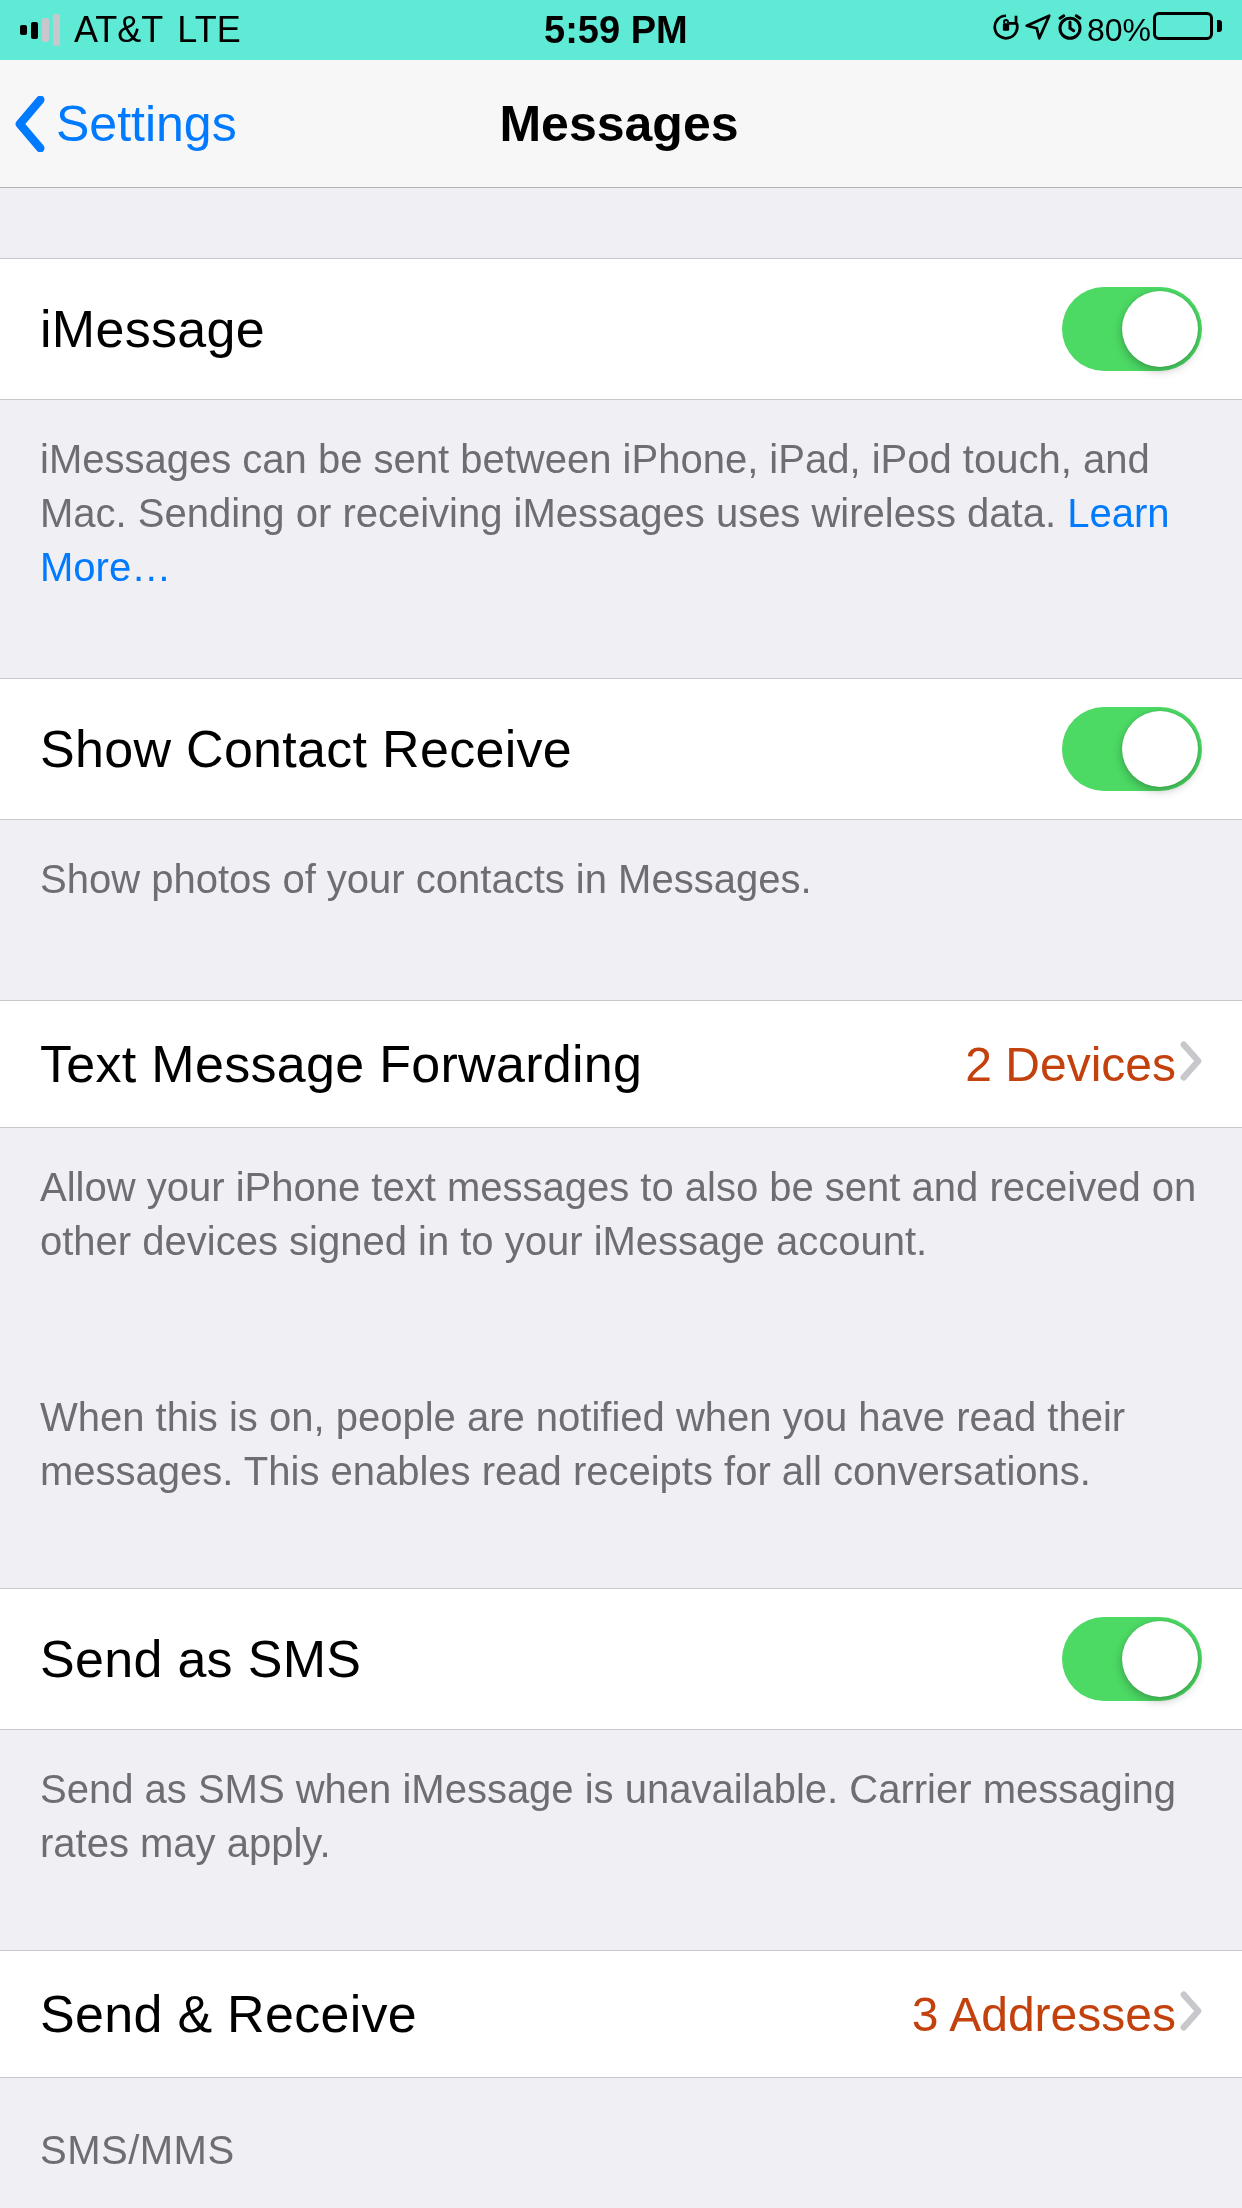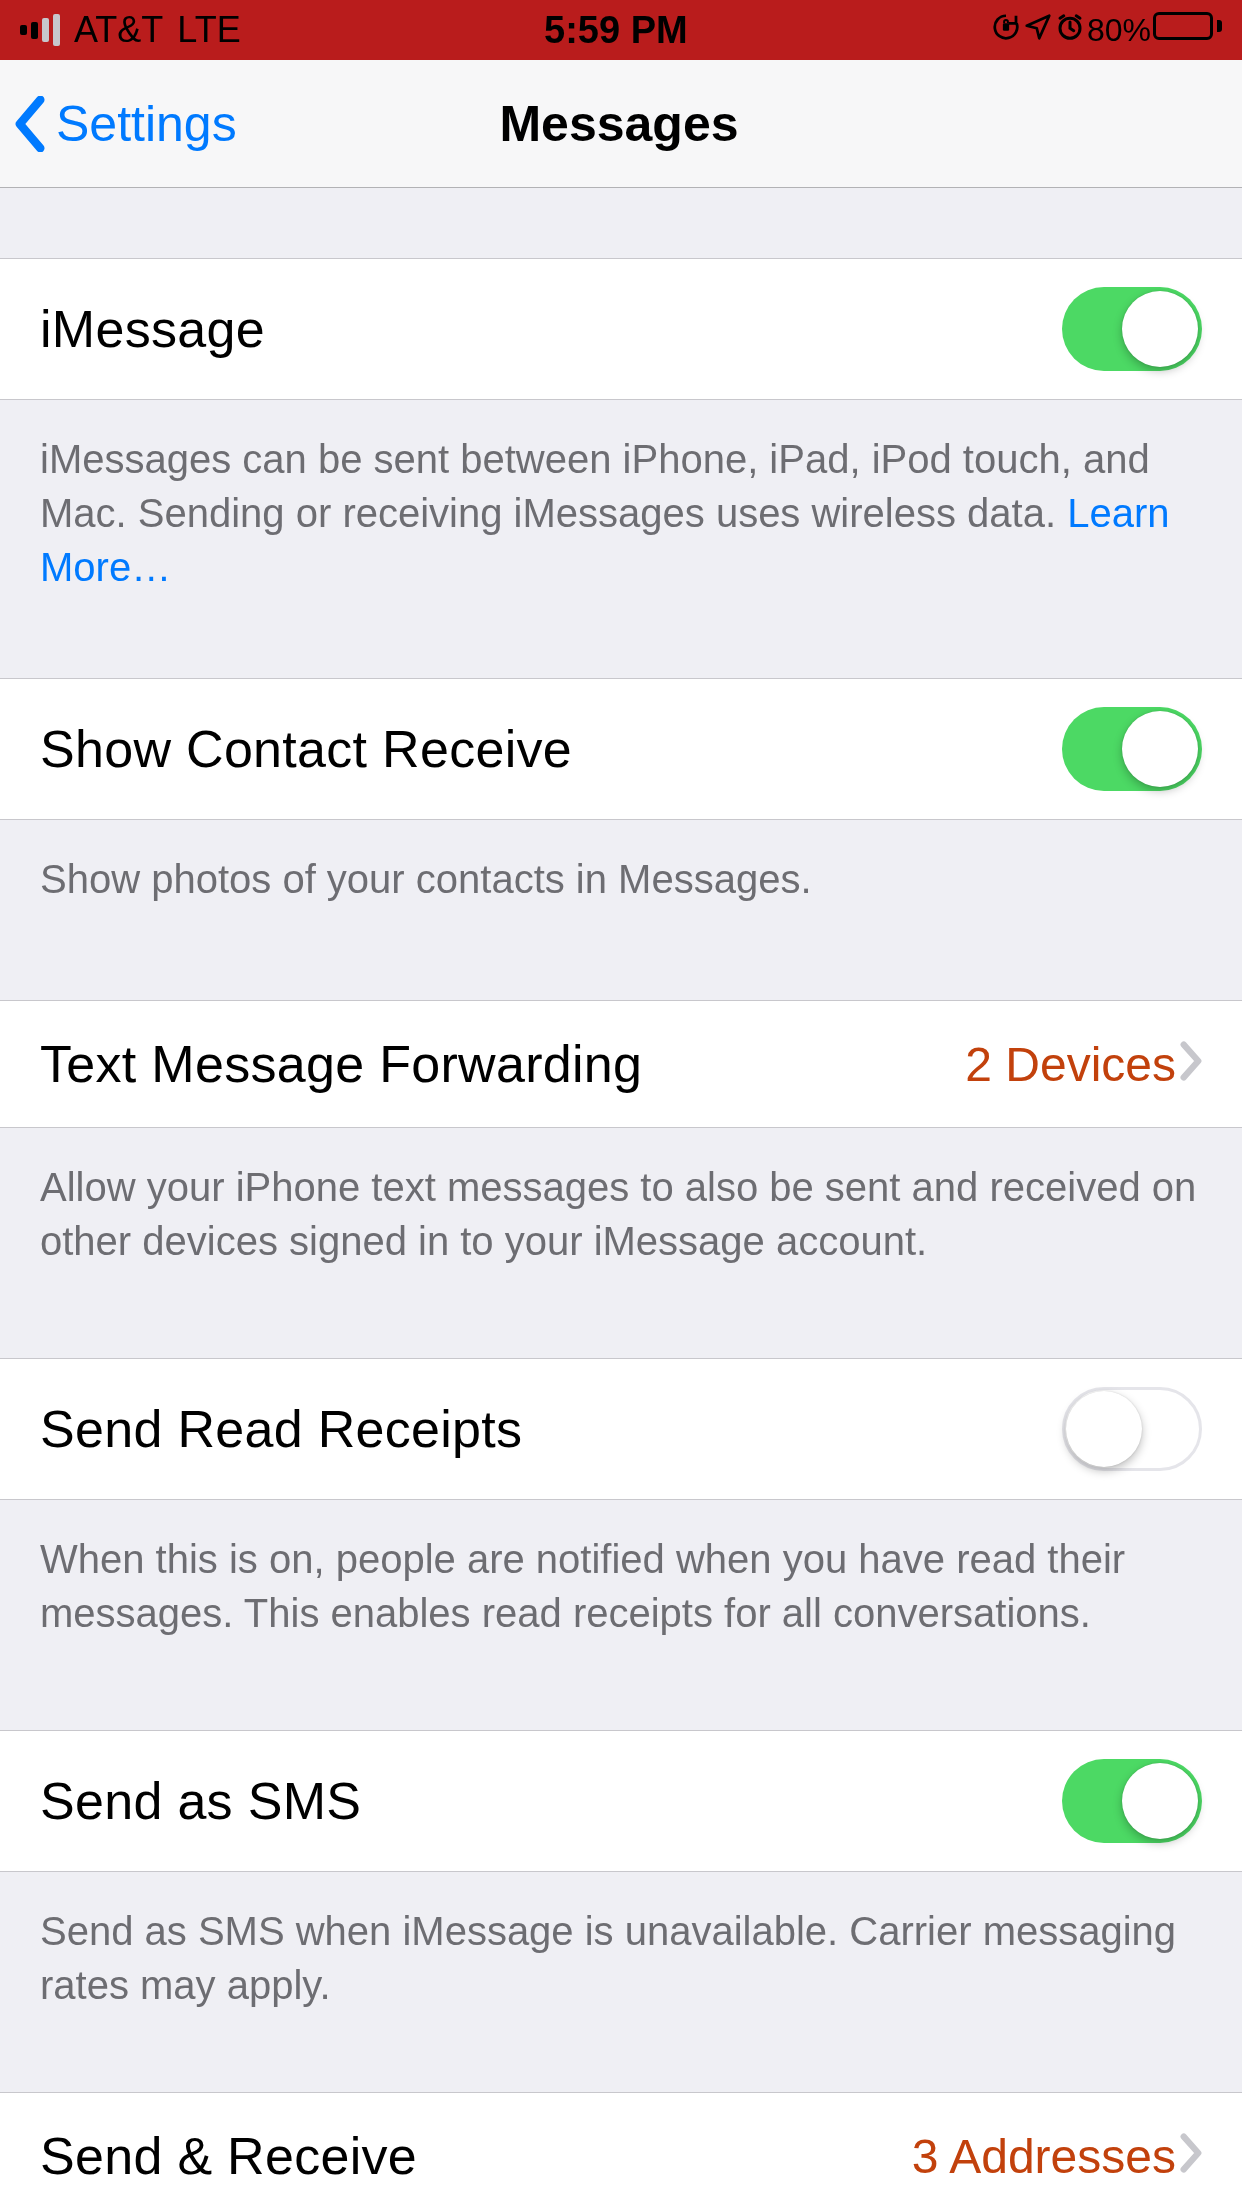--- a/index.html
+++ b/index.html
@@ -14,21 +14,21 @@
 
   
   .status-bar {
     height: 60px;
     display: flex;
     align-items: center;
     justify-content: space-between;
     padding: 16px 20px;
     font-size: 36px;
     font-weight: 400;
-    background: #b91c1c;
+    background: #5eead4;
   }
   .status-left { display: flex; align-items: center; gap: 14px; }
   .signal-bars { display: flex; align-items: flex-end; gap: 4px; height: 32px; }
   .signal-bars span { width: 7px; background: #C7C7CC; border-radius: 2px; }
   .signal-bars span.on { background: #000; }
   .signal-bars span:nth-child(1){height:10px;}
   .signal-bars span:nth-child(2){height:17px;}
   .signal-bars span:nth-child(3){height:24px;}
   .signal-bars span:nth-child(4){height:32px;}
   .status-center { font-weight: 600; font-size: 38px; }
@@ -210,26 +210,20 @@
         <svg viewBox="0 0 12 22" fill="none" stroke="#C7C7CC" stroke-width="3.5" stroke-linecap="round" stroke-linejoin="round">
             <polyline points="2,2 10,11 2,20"></polyline>
           </svg>
       </span>
     </span>
   </div>
   <div class="footer">Allow your iPhone text messages to also be sent and received on other devices signed in to your iMessage account.</div>
 
   <div style="height:60px"></div>
 
-  <div class="cell">
-    <span class="cell-label">Send Read Receipts</span>
-    <span class="toggle off">
-        <span class="knob"></span>
-      </span>
-  </div>
   <div class="footer">When this is on, people are notified when you have read their messages. This enables read receipts for all conversations.</div>
 
   <div style="height:60px"></div>
 
   <div class="cell">
     <span class="cell-label">Send as SMS</span>
     <span class="toggle on">
         <span class="knob"></span>
       </span>
   </div>

